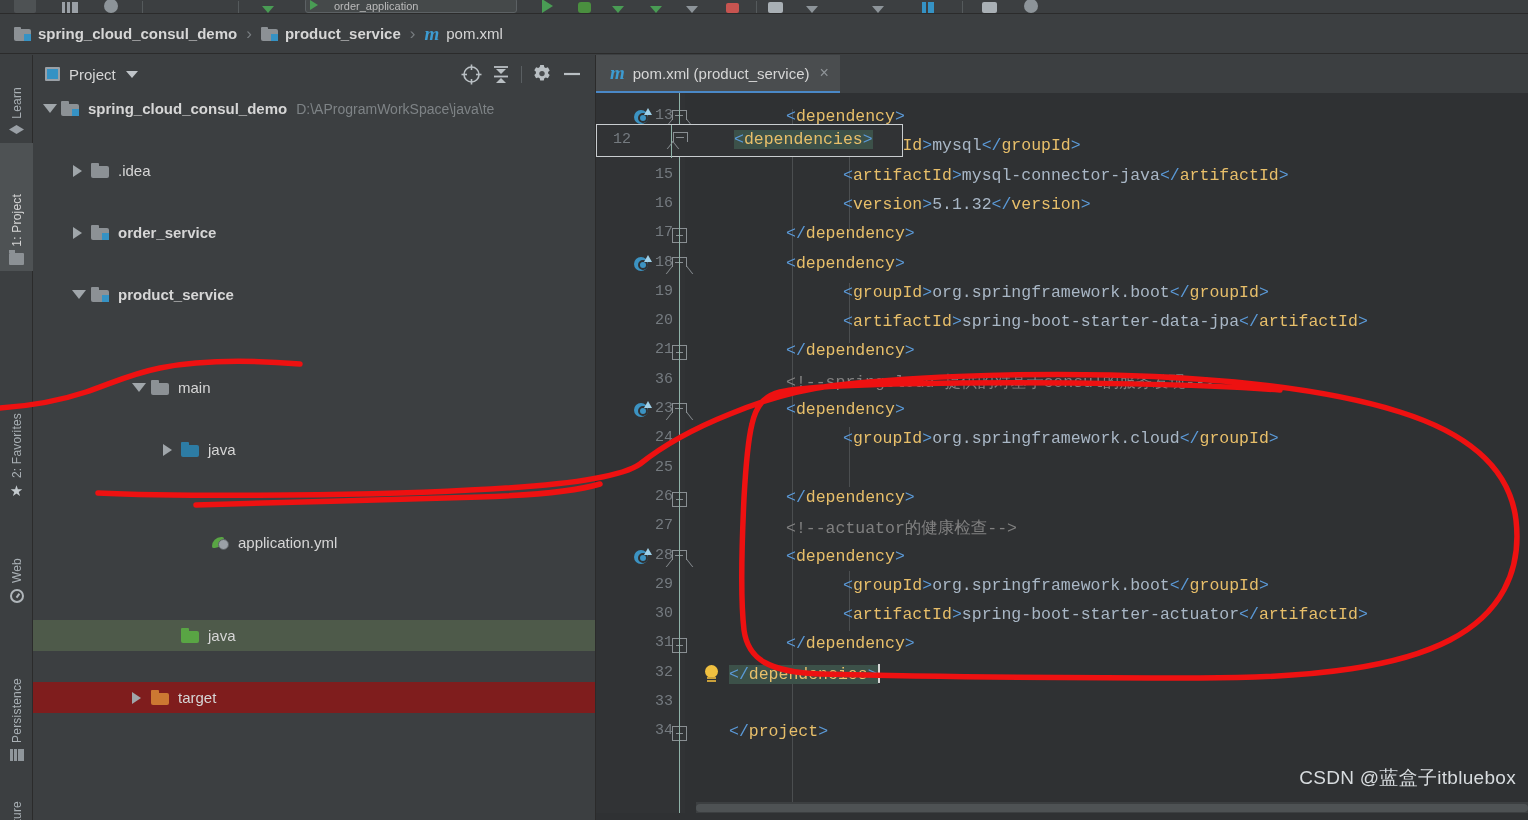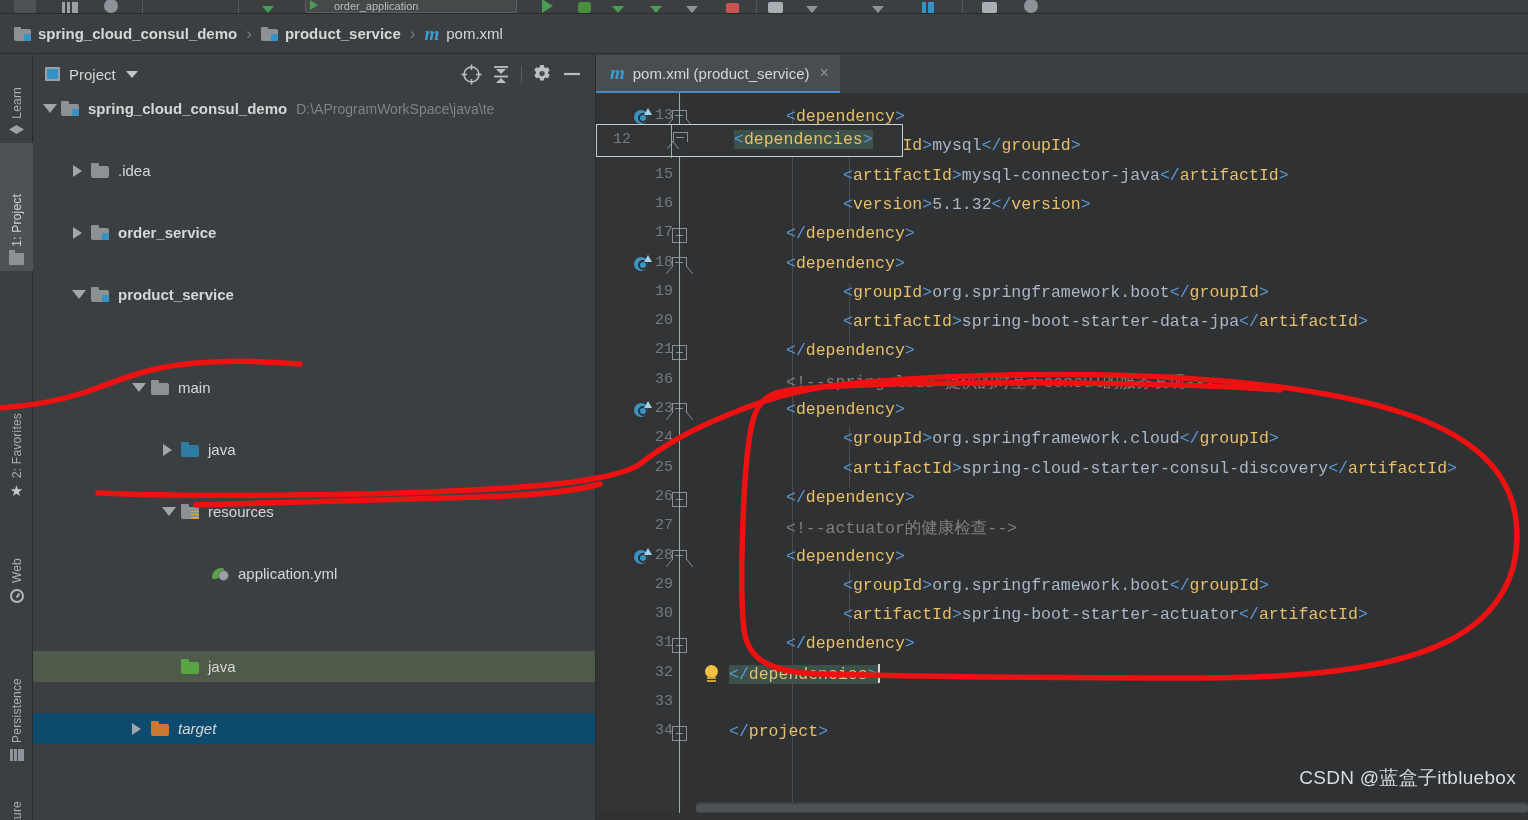--- a/index.html
+++ b/index.html
@@ -105,21 +105,21 @@
     border-left: 9px solid #a0a6aa;
   }
   .node .arrow.open {
     border-left: 7px solid transparent; border-right: 7px solid transparent;
     border-top: 9px solid #a0a6aa; border-bottom: 0;
   }
   .node .lbl { margin-left: 8px; }
   .node .lbl.b { font-weight: bold; }
   .node .path { margin-left: 9px; color: #7e8386; font-size: 14px; }
   .node.sel-green { background: #4e5a4a; }
-  .node.sel-brown { background: #0c4a6e; font-style: italic; }
+  .node.sel-brown { background: #7f1d1d; }
 
   .f { position: relative; width: 19px; height: 15px; flex: 0 0 auto; }
   .f:before { content:""; position:absolute; left:0; top:3px; width:18px; height:12px; background:#8c9195; border-radius:0 2px 2px 2px; }
   .f:after  { content:""; position:absolute; left:0; top:0px; width:8px; height:4px; background:#8c9195; border-radius:1px 1px 0 0; }
   .f.mod i { position:absolute; right:1px; bottom:0; width:7px; height:7px; background:#3592c4; z-index:2; }
   .f.blue:before, .f.blue:after { background: #2d7ca4; }
   .f.green:before, .f.green:after { background: #59a544; }
   .f.orange:before, .f.orange:after { background: #cc7832; }
   .f.res i { position:absolute; right:1px; bottom:0px; width:8px; height:8px; z-index:2;
      background: linear-gradient(to bottom,#d8a33c 0 1.5px,transparent 1.5px 3px,#d8a33c 3px 4.5px,transparent 4.5px 6px,#d8a33c 6px 7.5px); }
@@ -350,27 +350,20 @@
       <div class="node" style="top:155px;">
         <span class="arrow open" style="left:99px;"></span>
         <span class="f" style="margin-left:118px;"></span>
         <span class="lbl">main</span>
       </div>
       <div class="node" style="top:186px;">
         <span class="arrow" style="left:130px;"></span>
         <span class="f blue" style="margin-left:148px;"></span>
         <span class="lbl">java</span>
       </div>
-      <div class="node" style="top:217px;">
-        <span class="arrow open" style="left:129px;"></span>
-        <span class="f res" style="margin-left:148px;">
-            <i></i>
-          </span>
-        <span class="lbl">resources</span>
-      </div>
       <div class="node" style="top:248px;">
         <span class="ic-yml" style="margin-left:178px;"></span>
         <span class="lbl">application.yml</span>
       </div>
       <div class="node sel-green" style="top:310px;">
         <span class="f green" style="margin-left:148px;"></span>
         <span class="lbl">java</span>
       </div>
       <div class="node sel-brown" style="top:341px;">
         <span class="arrow" style="left:99px;"></span>
@@ -482,21 +475,20 @@
           <div class="cline" style="top: 72.6px; left: 150px;"><span><span class="br">&lt;</span><span class="tg">artifactId</span><span class="br">&gt;</span><span class="val">mysql-connector-java</span><span class="br">&lt;/</span><span class="tg">artifactId</span><span class="br">&gt;</span></span></div>
           <div class="cline" style="top: 101.9px; left: 150px;"><span><span class="br">&lt;</span><span class="tg">version</span><span class="br">&gt;</span><span class="val">5.1.32</span><span class="br">&lt;/</span><span class="tg">version</span><span class="br">&gt;</span></span></div>
           <div class="cline" style="top: 131.2px; left: 93px;"><span><span class="br">&lt;/</span><span class="tg">dependency</span><span class="br">&gt;</span></span></div>
           <div class="cline" style="top: 160.5px; left: 93px;"><span><span class="br">&lt;</span><span class="tg">dependency</span><span class="br">&gt;</span></span></div>
           <div class="cline" style="top: 189.8px; left: 150px;"><span><span class="br">&lt;</span><span class="tg">groupId</span><span class="br">&gt;</span><span class="val">org.springframework.boot</span><span class="br">&lt;/</span><span class="tg">groupId</span><span class="br">&gt;</span></span></div>
           <div class="cline" style="top: 219.1px; left: 150px;"><span><span class="br">&lt;</span><span class="tg">artifactId</span><span class="br">&gt;</span><span class="val">spring-boot-starter-data-jpa</span><span class="br">&lt;/</span><span class="tg">artifactId</span><span class="br">&gt;</span></span></div>
           <div class="cline" style="top: 248.4px; left: 93px;"><span><span class="br">&lt;/</span><span class="tg">dependency</span><span class="br">&gt;</span></span></div>
           <div class="cline" style="top: 277.7px; left: 93px;"><span><span class="cm">&lt;!--springcloud 提供的对基于consul的服务发现--&gt;</span></span></div>
           <div class="cline" style="top: 307px; left: 93px;"><span><span class="br">&lt;</span><span class="tg">dependency</span><span class="br">&gt;</span></span></div>
           <div class="cline" style="top: 336.3px; left: 150px;"><span><span class="br">&lt;</span><span class="tg">groupId</span><span class="br">&gt;</span><span class="val">org.springframework.cloud</span><span class="br">&lt;/</span><span class="tg">groupId</span><span class="br">&gt;</span></span></div>
-          <div class="cline" style="top: 365.6px; left: 150px;"><span><span class="br">&lt;</span><span class="tg">artifactId</span><span class="br">&gt;</span><span class="val">spring-cloud-starter-consul-discovery</span><span class="br">&lt;/</span><span class="tg">artifactId</span><span class="br">&gt;</span></span></div>
           <div class="cline" style="top: 394.9px; left: 93px;"><span><span class="br">&lt;/</span><span class="tg">dependency</span><span class="br">&gt;</span></span></div>
           <div class="cline" style="top: 424.2px; left: 93px;"><span><span class="cm">&lt;!--actuator的健康检查--&gt;</span></span></div>
           <div class="cline" style="top: 453.5px; left: 93px;"><span><span class="br">&lt;</span><span class="tg">dependency</span><span class="br">&gt;</span></span></div>
           <div class="cline" style="top: 482.8px; left: 150px;"><span><span class="br">&lt;</span><span class="tg">groupId</span><span class="br">&gt;</span><span class="val">org.springframework.boot</span><span class="br">&lt;/</span><span class="tg">groupId</span><span class="br">&gt;</span></span></div>
           <div class="cline" style="top: 512.1px; left: 150px;"><span><span class="br">&lt;</span><span class="tg">artifactId</span><span class="br">&gt;</span><span class="val">spring-boot-starter-actuator</span><span class="br">&lt;/</span><span class="tg">artifactId</span><span class="br">&gt;</span></span></div>
           <div class="cline" style="top: 541.4px; left: 93px;"><span><span class="br">&lt;/</span><span class="tg">dependency</span><span class="br">&gt;</span></span></div>
           <div class="cline" style="top: 570.7px; left: 36px;"><span class="hl-dep"><span class="br">&lt;/</span><span class="tg">dependencies</span><span class="br">&gt;</span></span><span class="caret"></span></div>
           <div class="cline" style="top: 600px; left: 36px;"><span></span></div>
           <div class="cline" style="top: 629.3px; left: 36px;"><span><span class="br">&lt;/</span><span class="tg">project</span><span class="br">&gt;</span></span></div>
         </div>

